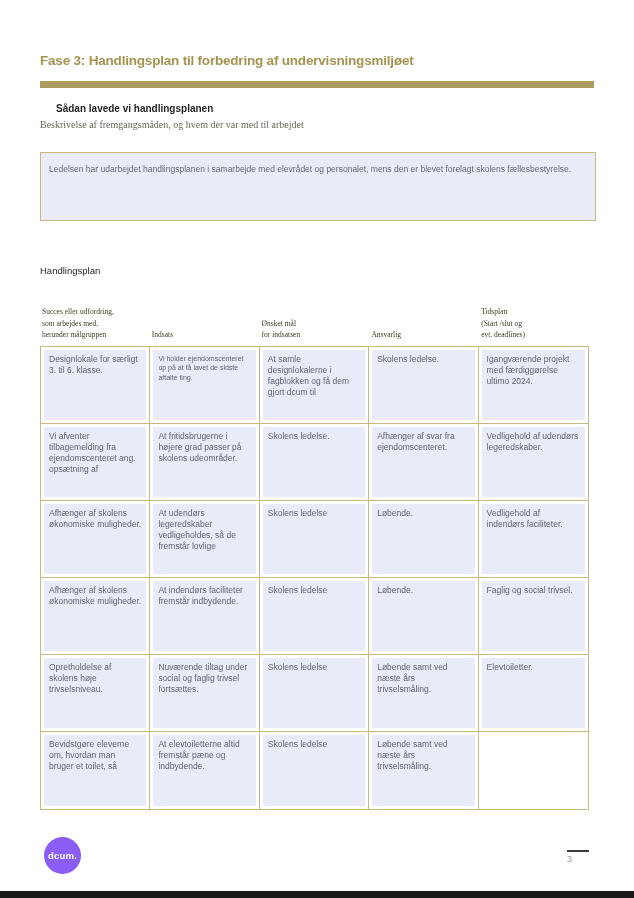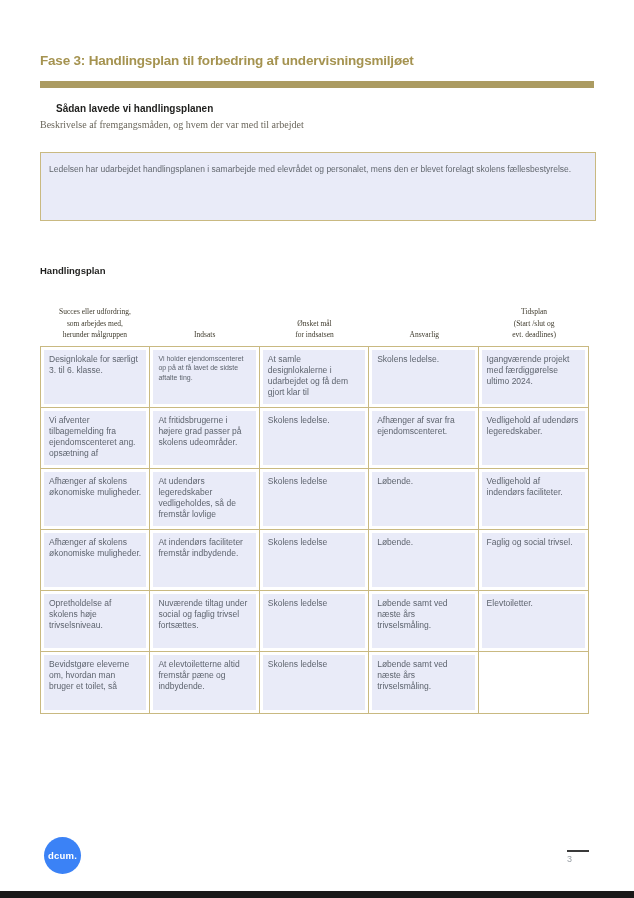--- a/index.html
+++ b/index.html
@@ -11,41 +11,41 @@
   .gold-bar{position:absolute;left:40px;top:81px;width:554px;height:7px;background:#ab9b61;}
 
   .section-heading{position:absolute;left:56px;top:103px;font-size:10px;font-weight:bold;color:#1f1f1d;}
   .section-subtitle{position:absolute;left:40px;top:119px;
                     font-family:Liberation Serif, serif;font-size:10px;color:#6b675c;}
 
   .info-box{position:absolute;left:40px;top:152px;width:538px;height:47px;
             background:#e9ebf8;border:1px solid #c9b981;padding:10px 8px;
             font-size:8.5px;line-height:1.45;color:#63686f;}
 
-  .table-heading{position:absolute;left:40px;top:265px;font-size:9.5px;font-weight:bold;color:#1f1f1d;}
+  .table-heading{position:absolute;left:40px;top:265px;font-size:9.5px;font-weight:normal;color:#1f1f1d;}
 
   .thead{position:absolute;left:40px;top:294px;width:549px;height:46px;
          display:grid;grid-template-columns:repeat(5,1fr);align-items:end;}
   .thead .th{font-family:"Liberation Serif",serif;font-size:7.5px;line-height:1.5;
-             color:#3e3a2c;text-align:center;white-space:pre-line;padding:0 2px;}
+             color:#3e3a2c;white-space:pre-line;padding:0 2px;}
 
-  .grid-table{position:absolute;left:40px;top:346px;width:549px;height:368px;
+  .grid-table{position:absolute;left:40px;top:346px;width:549px;height:464px;
               display:grid;grid-template-columns:repeat(5,1fr);grid-template-rows:repeat(6,1fr);
               border:1px solid #c9b981;box-sizing:border-box;}
   .cell{border-right:1px solid #c9b981;border-bottom:1px solid #c9b981;
         box-sizing:border-box;overflow:hidden;}
   .cell:nth-child(5n){border-right:none;}
   .cell:nth-child(n+26){border-bottom:none;}
   .cell-inner{margin:3px;height:calc(100% - 6px);box-sizing:border-box;
               background:#e9ebf8;padding:4px 5px;overflow:hidden;
               font-size:8.5px;line-height:1.3;color:#5e646e;}
   .cell.small-text .cell-inner{font-size:7px;line-height:1.35;}
 
   .logo{position:absolute;left:44px;top:837px;width:37px;height:37px;border-radius:50%;
-        background:#3b82f6;display:flex;align-items:center;justify-content:center;}
+        background:#8b5cf6;display:flex;align-items:center;justify-content:center;}
   .logo span{color:#ffffff;font-size:9.5px;font-weight:bold;letter-spacing:0.2px;}
 
   .pager-line{position:absolute;left:567px;top:850px;width:22px;height:2px;background:#3a3a3a;}
   .pager-num{position:absolute;left:567px;top:854px;width:10px;text-align:left;
              font-size:9px;color:#9aa0a6;}
 
   .bottom-bar{position:absolute;left:0;top:891px;width:634px;height:7px;background:#191919;}
 </style>
 </head>
 <body>
@@ -79,21 +79,21 @@
 
   <div class="grid-table">
 
     <div class="cell">
         <div class="cell-inner">Designlokale for særligt 3. til 6. klasse.</div>
       </div>
     <div class="cell small-text">
         <div class="cell-inner">Vi holder ejendomscenteret op på at få lavet de sidste aftalte ting.</div>
       </div>
     <div class="cell">
-        <div class="cell-inner">At samle designlokalerne i udarbejdet og få dem gjort klar til</div>
+        <div class="cell-inner">At samle designlokalerne i fagblokken og få dem gjort dcum til</div>
       </div>
     <div class="cell">
         <div class="cell-inner">Skolens ledelse.</div>
       </div>
     <div class="cell">
         <div class="cell-inner">Igangværende projekt med færdiggørelse ultimo 2024.</div>
       </div>
 
     <div class="cell">
         <div class="cell-inner">Vi afventer tilbagemelding fra ejendomscenteret ang. opsætning af</div>

